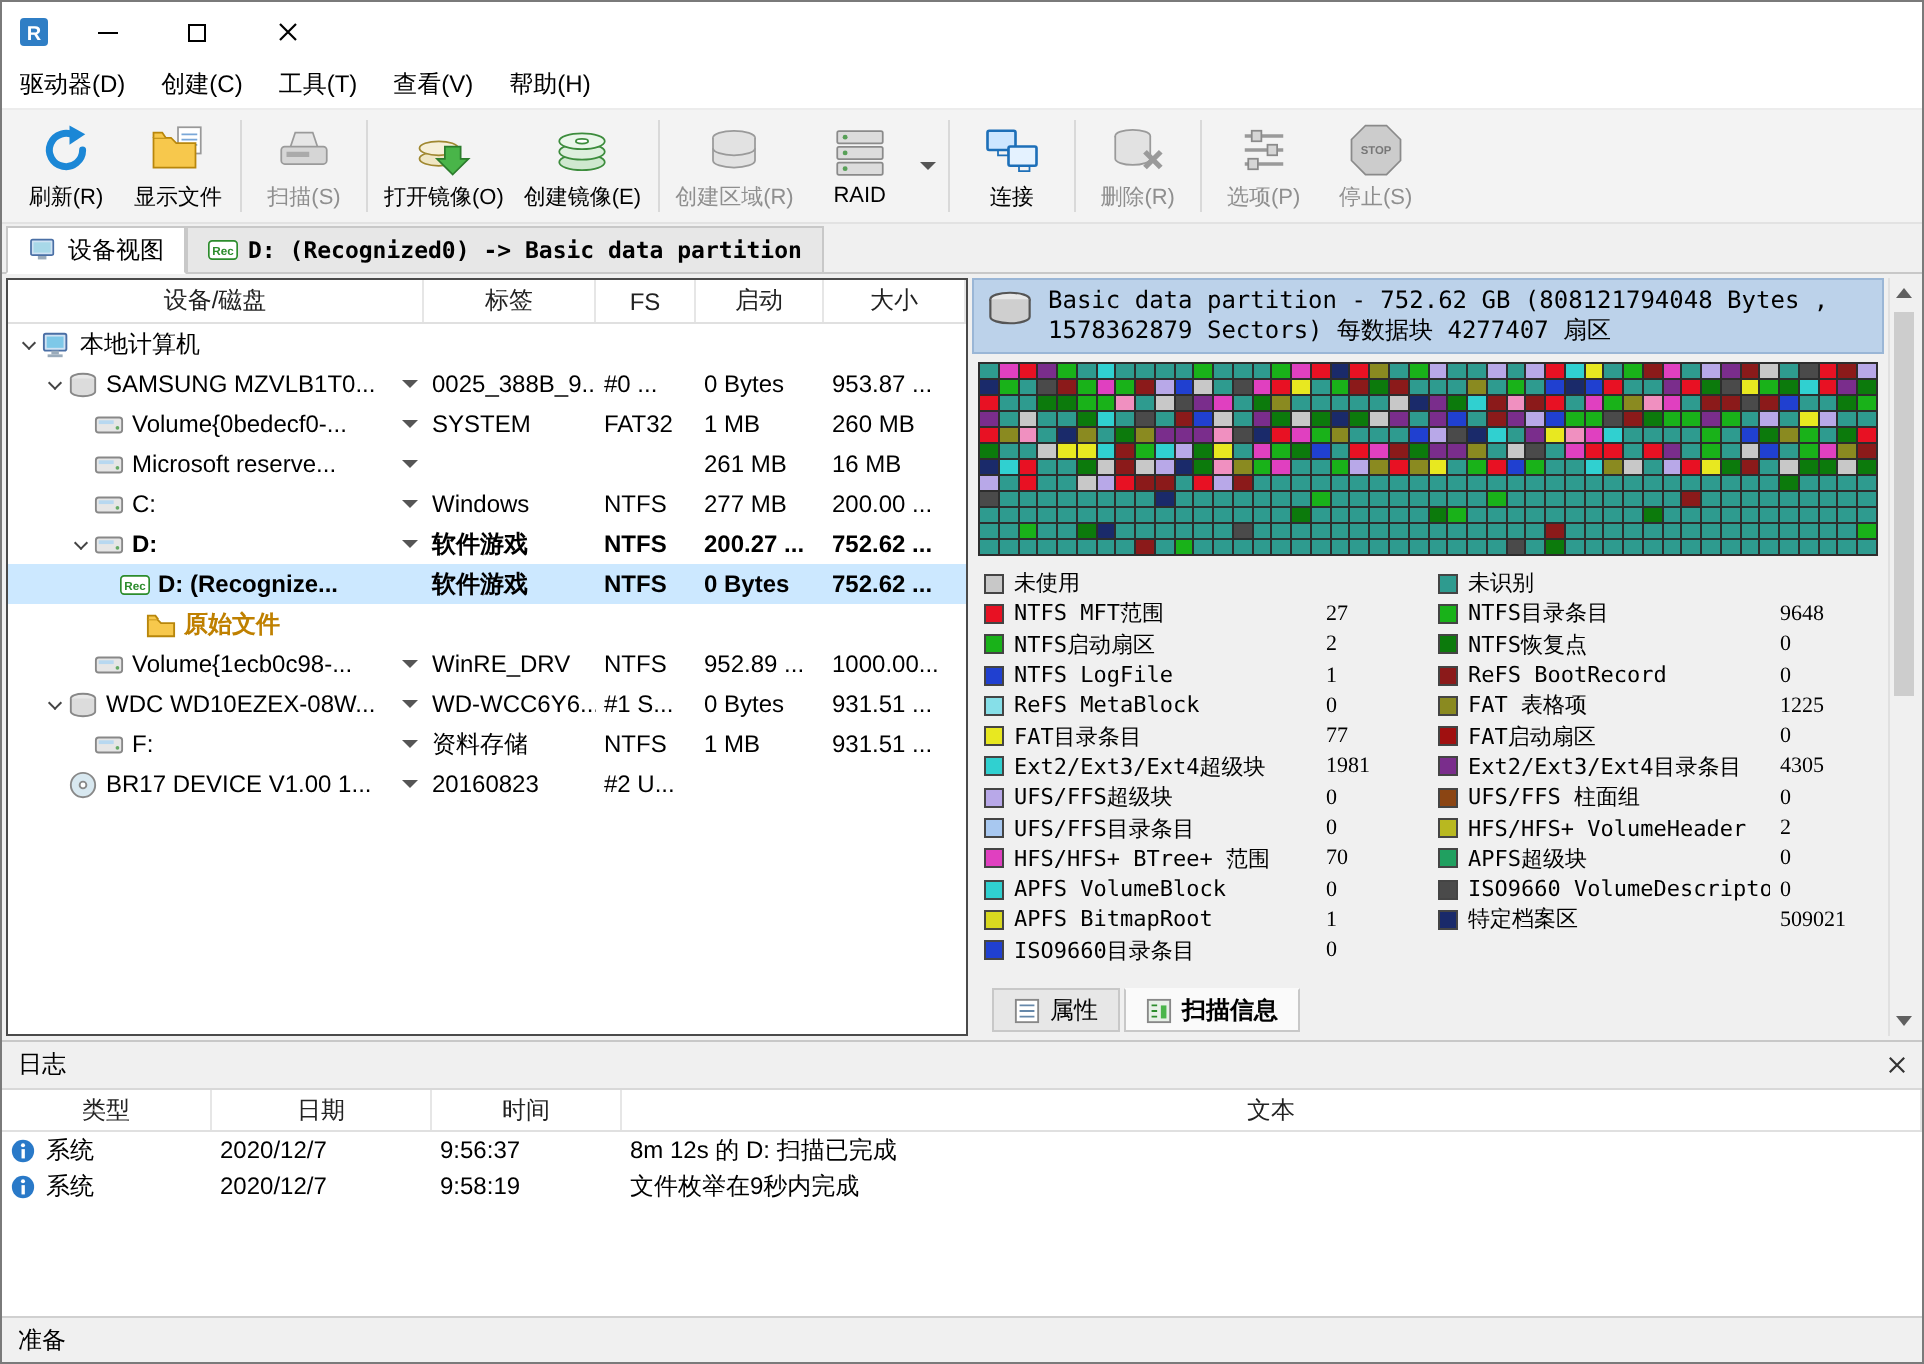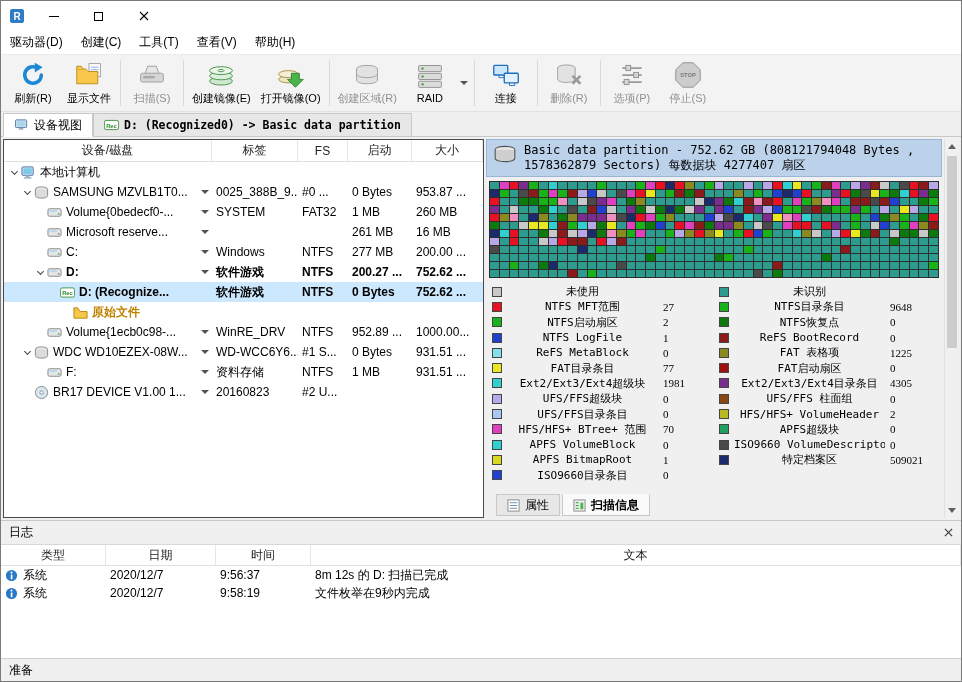--- a/index.html
+++ b/index.html
@@ -57,21 +57,21 @@
 
 .rightpanel{flex:1;min-width:0;display:flex;flex-direction:column;background:#f0f0f0;font-family:"DejaVu Sans Mono","Liberation Mono",monospace;}
 .partinfo{background:#bcd2ea;border:1px solid #9ab6d6;padding:3px 6px;font-size:12px;line-height:15px;display:flex;gap:7px;align-items:flex-start;flex:none;}
 .partinfo .icn svg{width:24px;height:18px;display:block;margin-top:2px;}
 .blockmap{margin:4px 3px 2px 3px;display:grid;grid-template-columns:repeat(46,1fr);grid-auto-rows:7px;gap:1px;background:#2d2d2d;border:1px solid #2d2d2d;flex:none;}
 .mapcell{width:100%;height:100%;}
 .legend{display:flex;padding:4px 6px 0 6px;gap:10px;flex:1;min-height:0;align-items:flex-start;font-size:11px;}
 .legcol{flex:1;min-width:0;display:flex;flex-direction:column;}
 .legrow{display:flex;align-items:center;height:15.3px;gap:5px;}
 .legsq{width:10px;height:10px;border:1px solid #444;flex:none;}
-.leglabel{white-space:nowrap;overflow:hidden;flex:1;min-width:0;text-align:center;}
+.leglabel{white-space:nowrap;overflow:hidden;flex:1;min-width:0;}
 .legvalue{width:46px;flex:none;white-space:nowrap;font-family:Liberation Serif, serif;}
 .infotabs{display:flex;padding:0 4px 2px 10px;gap:2px;flex:none;height:24px;font-family:"Liberation Sans","DejaVu Sans",sans-serif;}
 .itab{display:flex;align-items:center;gap:5px;padding:0 10px;font-size:12px;background:#e7e7e7;border:1px solid #c8c8c8;white-space:nowrap;}
 .itab.active{background:#fafafa;font-weight:bold;border-top-color:#fafafa;}
 .itab .icn svg{width:13px;height:13px;display:block;}
 
 .vscroll{width:15px;flex:none;background:#f0f0f0;display:flex;flex-direction:column;border-left:1px solid #e0e0e0;}
 .sarrow{height:15px;flex:none;display:flex;align-items:center;justify-content:center;}
 .sarrow.up::after{content:"";width:0;height:0;border-left:4px solid transparent;border-right:4px solid transparent;border-bottom:5px solid #606060;}
 .sarrow.down::after{content:"";width:0;height:0;border-left:4px solid transparent;border-right:4px solid transparent;border-top:5px solid #606060;}
@@ -160,37 +160,37 @@
             <rect x="3" y="14" width="26" height="10" rx="2" fill="#d6d6d6" stroke="#9a9a9a"></rect>
             <rect x="6" y="17" width="13" height="3" fill="#aaa"></rect>
           </svg>
         </span>
         <div class="tblabel">扫描(S)</div>
       </div>
       <div class="tbsep"></div>
       <div class="tbtn">
         <span class="icn tbicon">
           <svg viewBox="0 0 32 32">
+            <ellipse cx="13" cy="21" rx="11" ry="4" fill="#efe6c4" stroke="#a08830"></ellipse>
+            <ellipse cx="13" cy="15" rx="11" ry="4" fill="#f6efd8" stroke="#a08830"></ellipse>
+            <path d="M21 30l9-9h-4.5v-7h-9v7H12z" fill="#49b549" stroke="#2c7c2c"></path>
+          </svg>
+        </span>
+        <div class="tblabel">打开镜像(O)</div>
+      </div>
+      <div class="tbtn">
+        <span class="icn tbicon">
+          <svg viewBox="0 0 32 32">
             <ellipse cx="16" cy="23" rx="13" ry="4.5" fill="#cfe8cf" stroke="#3c8c3c"></ellipse>
             <ellipse cx="16" cy="17" rx="13" ry="4.5" fill="#ddefdd" stroke="#3c8c3c"></ellipse>
             <ellipse cx="16" cy="11" rx="13" ry="4.5" fill="#eaf6ea" stroke="#3c8c3c"></ellipse>
             <ellipse cx="16" cy="11" rx="3.5" ry="1.3" fill="#fff" stroke="#3c8c3c"></ellipse>
           </svg>
         </span>
         <div class="tblabel">创建镜像(E)</div>
-      </div>
-      <div class="tbtn">
-        <span class="icn tbicon">
-          <svg viewBox="0 0 32 32">
-            <ellipse cx="13" cy="21" rx="11" ry="4" fill="#efe6c4" stroke="#a08830"></ellipse>
-            <ellipse cx="13" cy="15" rx="11" ry="4" fill="#f6efd8" stroke="#a08830"></ellipse>
-            <path d="M21 30l9-9h-4.5v-7h-9v7H12z" fill="#49b549" stroke="#2c7c2c"></path>
-          </svg>
-        </span>
-        <div class="tblabel">打开镜像(O)</div>
       </div>
       <div class="tbsep"></div>
       <div class="tbtn disabled">
         <span class="icn tbicon">
           <svg viewBox="0 0 32 32">
             <ellipse cx="16" cy="9" rx="12" ry="4" fill="#e2e2e2" stroke="#9a9a9a"></ellipse>
             <path d="M4 9v13c0 2.2 5.4 4 12 4s12-1.8 12-4V9" fill="#e2e2e2" stroke="#9a9a9a"></path>
             <path d="M4 15c0 2.2 5.4 4 12 4s12-1.8 12-4" fill="none" stroke="#9a9a9a"></path>
           </svg>
         </span>

